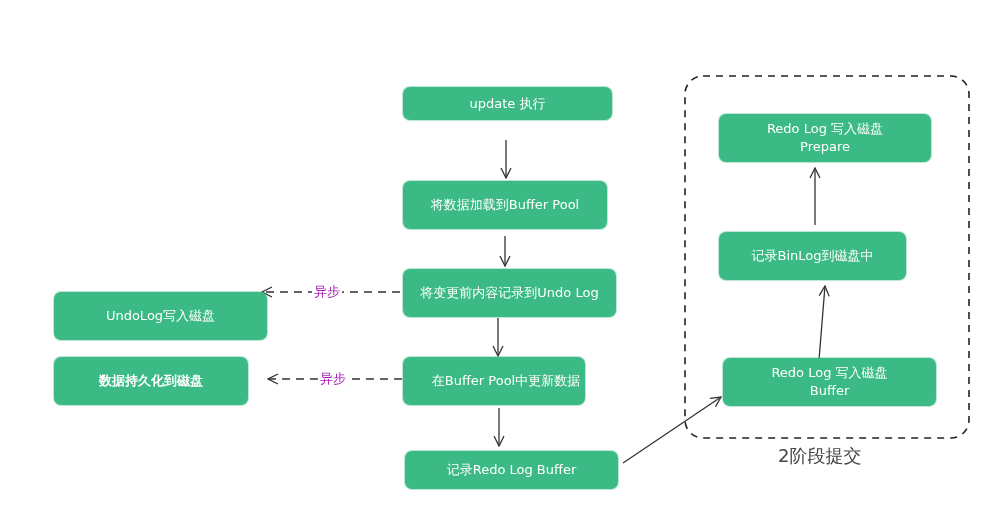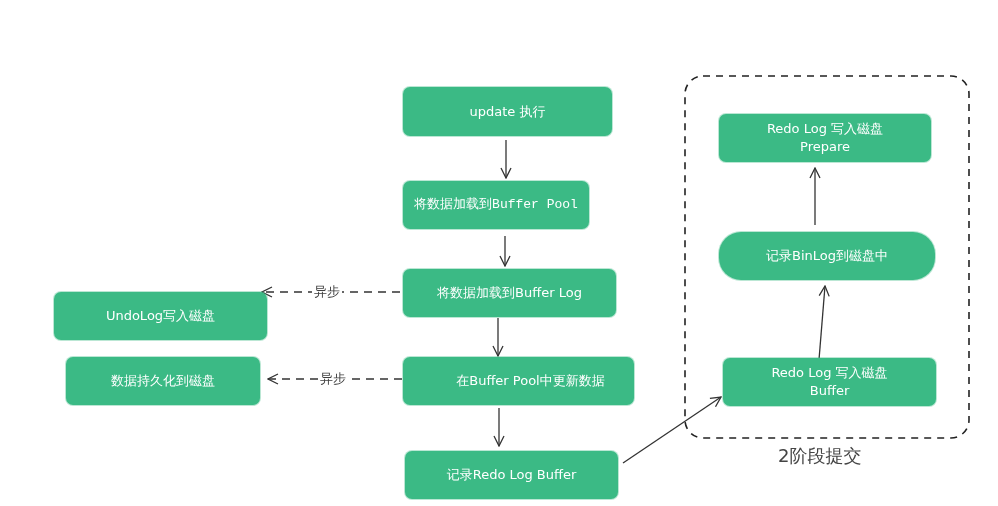--- a/index.html
+++ b/index.html
@@ -5,21 +5,21 @@
   html, body { margin:0; padding:0; background:#ffffff; }
   body { width:998px; height:506px; position:relative; overflow:hidden; font-family:"DejaVu Sans", sans-serif; }
   .node {
     position:absolute; background:#3bba85; border-radius:7px;
     color:#ffffff; display:flex; flex-direction:column; align-items:center; justify-content:center;
     font-size:13px; line-height:18px; text-align:center; box-sizing:border-box;
     box-shadow: 0 0 0 1px rgba(59,186,133,0.35);
   }
   .node span { display:block; }
   svg.edges { position:absolute; left:0; top:0; }
-  .lbl { position:absolute; font-size:13px; color:#404040; background:#fff; padding:0 2px; }
+  .lbl { position:absolute; font-size:13px; color:#a21caf; background:#fff; padding:0 2px; }
   .group-caption { position:absolute; font-size:18px; color:#444; }
 </style>
 </head>
 <body>
 
 <svg class="edges" width="998" height="506">
   <defs>
     <marker id="arr" viewBox="0 0 12 12" refX="11" refY="6" markerWidth="12" markerHeight="12" orient="auto-start-reverse" markerUnits="userSpaceOnUse">
       <path d="M1,1 L11,6 L1,11" fill="none" stroke="#333" stroke-width="1.3"></path>
     </marker>
@@ -34,47 +34,47 @@
 
   <line x1="400" y1="292" x2="262" y2="292" stroke="#333" stroke-width="1.6" stroke-dasharray="8 6" marker-end="url(#arr)"></line>
   <line x1="402" y1="379" x2="268" y2="379" stroke="#333" stroke-width="1.6" stroke-dasharray="8 6" marker-end="url(#arr)"></line>
 
   <line x1="623" y1="463" x2="721" y2="397" stroke="#333" stroke-width="1.3" marker-end="url(#arr)"></line>
 
   <line x1="818" y1="372" x2="825" y2="286" stroke="#333" stroke-width="1.3" marker-end="url(#arr)"></line>
   <line x1="815" y1="225" x2="815" y2="168" stroke="#333" stroke-width="1.3" marker-end="url(#arr)"></line>
 </svg>
 
-<div class="node" style="left:403px;top:87px;width:209px;height:49px;">
+<div class="node" style="left:403px;top:87px;width:209px;height:33px;">
   <span>update 执行</span>
 </div>
-<div class="node" style="left:403px;top:181px;width:186px;height:48px;font-family:Liberation Mono, monospace;">
+<div class="node" style="left:403px;top:181px;width:204px;height:48px;">
   <span>将数据加载到Buffer Pool</span>
 </div>
 <div class="node" style="left:403px;top:269px;width:213px;height:48px;">
-  <span>将数据加载到Buffer Log</span>
+  <span>将变更前内容记录到Undo Log</span>
 </div>
 <div class="node" style="left:54px;top:270px;width:213px;height:48px;margin-top:22px;">
   <span>UndoLog写入磁盘</span>
 </div>
-<div class="node" style="left:403px;top:357px;width:231px;height:48px;padding-left:24px;">
+<div class="node" style="left:403px;top:357px;width:182px;height:48px;padding-left:24px;">
   <span>在Buffer Pool中更新数据</span>
 </div>
-<div class="node" style="left:66px;top:357px;width:194px;height:48px;">
+<div class="node" style="left:54px;top:357px;width:194px;height:48px;font-weight:bold;">
   <span>数据持久化到磁盘</span>
 </div>
-<div class="node" style="left:405px;top:451px;width:213px;height:48px;justify-content:center;">
+<div class="node" style="left:405px;top:451px;width:213px;height:38px;justify-content:center;">
   <span>记录Redo Log Buffer</span>
 </div>
 
 <div class="node" style="left:719px;top:114px;width:212px;height:48px;">
   <span>Redo Log 写入磁盘</span>
   <span>Prepare</span>
 </div>
-<div class="node" style="left:719px;top:232px;width:216px;height:48px;border-radius:22px;">
+<div class="node" style="left:719px;top:232px;width:187px;height:48px;">
   <span>记录BinLog到磁盘中</span>
 </div>
 <div class="node" style="left:723px;top:358px;width:213px;height:48px;">
   <span>Redo Log 写入磁盘</span>
   <span>Buffer</span>
 </div>
 
 <div class="lbl" style="left:312px;top:283px;">异步</div>
 <div class="lbl" style="left:318px;top:370px;">异步</div>
 <div class="group-caption" style="left:778px;top:444px;">2阶段提交</div>

